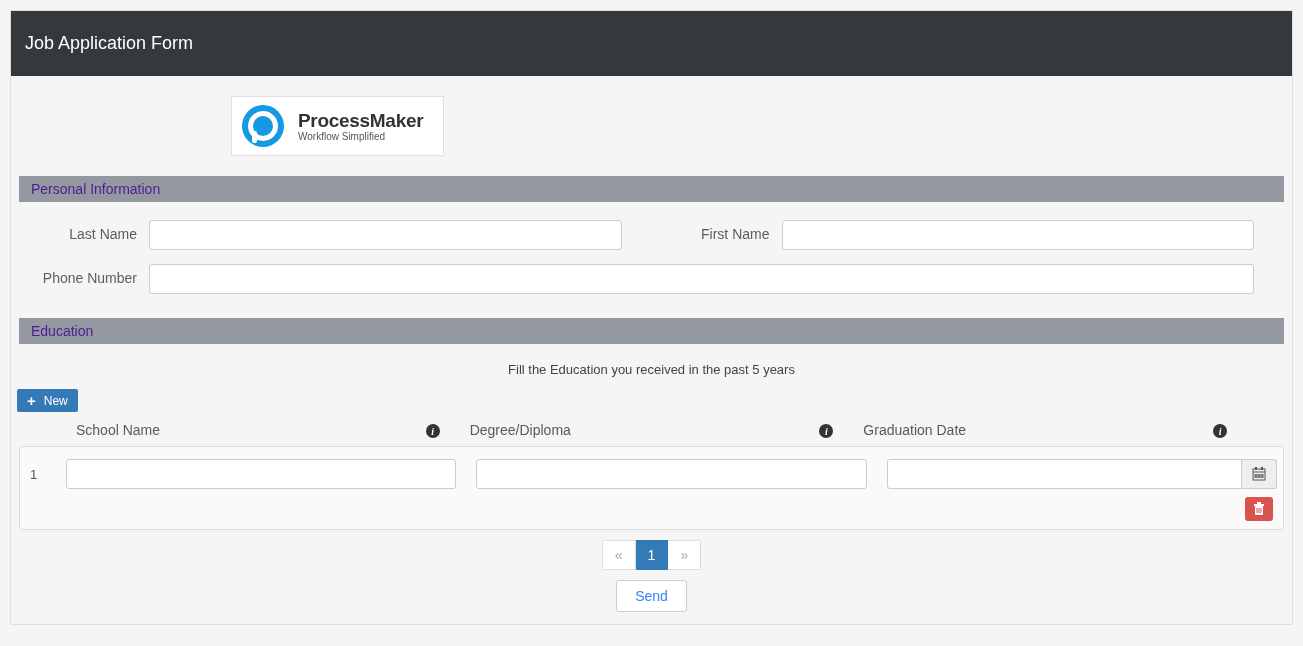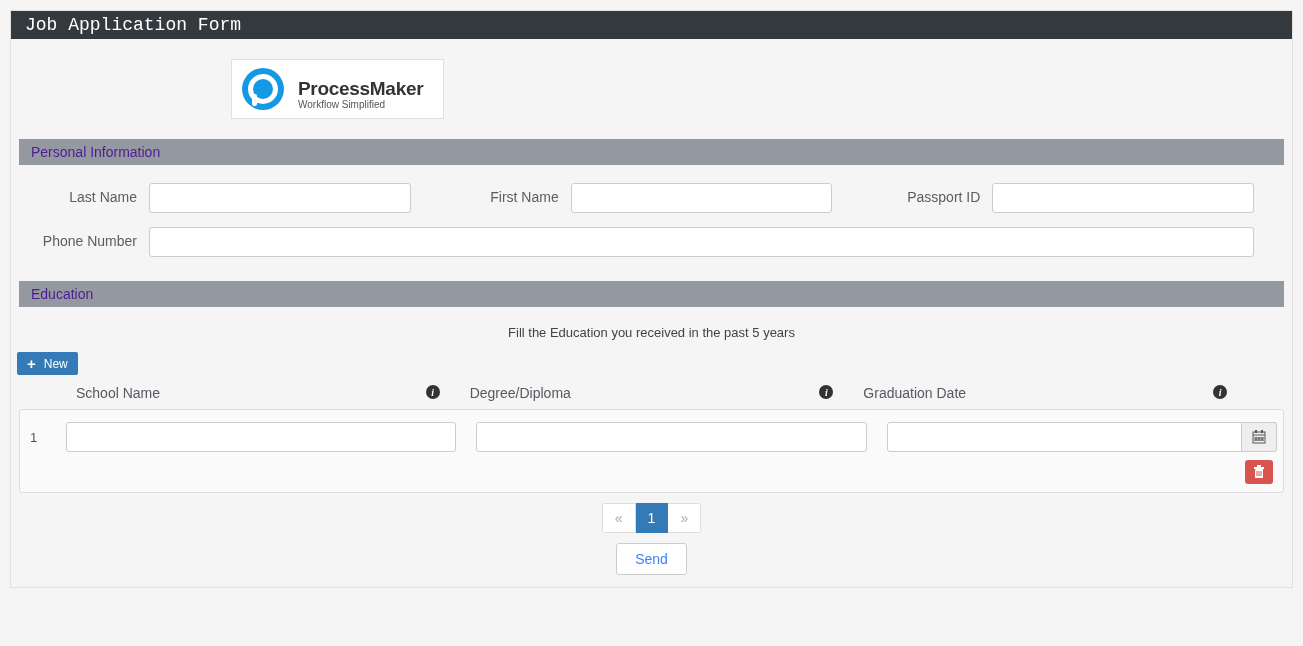--- a/index.html
+++ b/index.html
@@ -10,33 +10,32 @@
       color: #555;
     }
     .form-container {
       background: #f5f5f5;
       border: 1px solid #e0e0e0;
       padding-bottom: 12px;
     }
     .form-header {
       background: #34393e;
       color: #fff;
-      padding: 4px 14px;
+      padding: 22px 14px;
       font-size: 18px;
       font-weight: 500;
-      font-family: Liberation Mono, monospace;
     }
     .logo-row {
       padding: 20px 0 20px 220px;
     }
     .logo-card {
       background: #fff;
       border: 1px solid #e0e0e0;
       display: inline-flex;
-      align-items: flex-end;
+      align-items: center;
       padding: 8px 20px 8px 10px;
       gap: 14px;
     }
     .logo-circle {
       width: 42px; height: 42px;
       background: #1699e4;
       border-radius: 50%;
       position: relative;
     }
     .logo-circle::before {
@@ -120,21 +119,21 @@
     }
     .plus { font-size: 15px; font-weight: bold; line-height: 1; }
     .grid-header {
       display: flex;
       padding: 0 10px;
       font-size: 14px;
       color: #555960;
       margin-bottom: 8px;
     }
     .gh-idx { width: 40px; }
-    .gh-col { flex: 1; display:flex; justify-content: space-between; align-items:flex-start; padding: 0 15px; }
+    .gh-col { flex: 1; display:flex; justify-content: space-between; align-items:flex-end; padding: 0 15px; }
     .gh-last { width: 40px; }
     .info-icon {
       width: 14px; height: 14px;
       background: #333;
       color: #fff;
       border-radius: 50%;
       font-size: 10px;
       font-weight: bold;
       font-style: italic;
       display: inline-flex;
@@ -214,24 +213,20 @@
 
   <div class="section-header">Personal Information</div>
   <div class="section-body">
     <div class="row">
       <div class="field-col">
         <div class="field-label">Last Name</div>
         <div class="field-control"><input class="input" type="text" style=""></div>
       </div>
       <div class="field-col">
         <div class="field-label">First Name</div>
-        <div class="field-control"><input class="input" type="text" style=""></div>
-      </div>
-      <div class="field-col">
-        <div class="field-label">Passport ID</div>
         <div class="field-control"><input class="input" type="text" style=""></div>
       </div>
     </div>
     <div class="row">
       <div class="field-col">
         <div class="field-label">Phone Number</div>
         <div class="field-control"><input class="input" type="text" style=""></div>
       </div>
     </div>
   </div>

